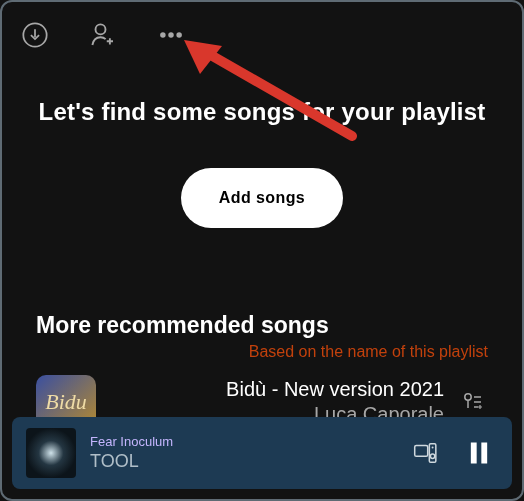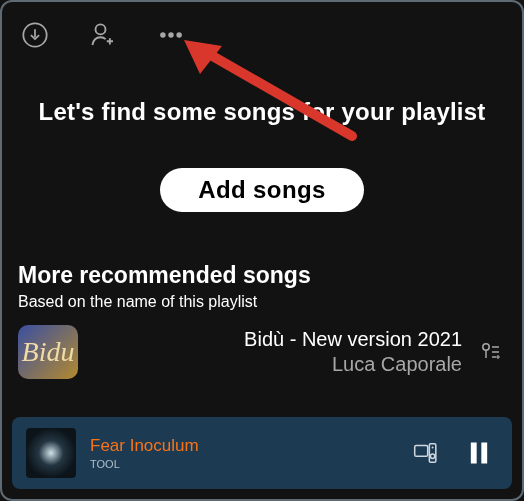--- a/index.html
+++ b/index.html
@@ -3,35 +3,35 @@
 <meta charset="utf-8">
 <style>
   *{box-sizing:border-box;margin:0;padding:0;font-family:-apple-system,BlinkMacSystemFont,"Segoe UI",Helvetica,Arial,sans-serif;}
   body{width:524px;height:501px;background:#121212;position:relative;overflow:hidden;color:#fff;}
   .frame{position:absolute;inset:0;border:2px solid #5f6b74;border-radius:12px;pointer-events:none;}
   .content{position:absolute;inset:0;padding:12px 0 0 0;}
   .toolbar{display:flex;align-items:center;gap:34px;padding:6px 18px 0 18px;}
   .tb-icon{color:#a7a7a7;display:flex;align-items:center;justify-content:center;width:34px;height:34px;}
   .prompt{margin-top:46px;text-align:center;font-size:24px;font-weight:700;color:#fff;letter-spacing:.2px;}
   .add-wrap{display:flex;justify-content:center;margin-top:42px;}
-  .add-btn{background:#fff;color:#000;border:none;border-radius:999px;padding:8px 38px;font-size:24px;font-weight:700;letter-spacing:.4px;}
-  .rec-sec{margin-top:50px;padding:0 18px;}
+  .add-btn{background:#fff;color:#000;border:none;border-radius:999px;padding:21px 38px;font-size:16px;font-weight:700;letter-spacing:.4px;}
+  .rec-sec{margin-top:84px;padding:0 36px;}
   .rec-title{font-size:23px;font-weight:700;}
-  .rec-sub{color:#ffffff;font-size:16px;margin-top:4px;}
+  .rec-sub{color:#c2410c;font-size:16px;margin-top:4px;text-align:right;}
   .rec-row{display:flex;align-items:center;margin-top:14px;gap:14px;position:relative;}
-  .rec-art{width:60px;height:54px;background:linear-gradient(135deg,#3a4fa0,#b48a2f);border-radius:10px;display:flex;align-items:center;justify-content:center;font-style:italic;font-family:Georgia,serif;color:#efdca6;font-size:28px;}
+  .rec-art{width:60px;height:54px;background:linear-gradient(135deg,#3a4fa0,#b48a2f);border-radius:10px;display:flex;align-items:center;justify-content:center;font-style:italic;font-family:Georgia,serif;color:#efdca6;font-size:22px;}
   .rec-info{flex:1;display:flex;flex-direction:column;overflow:hidden;align-items:flex-end;}
   .rec-name{font-size:20px;color:#fff;white-space:nowrap;overflow:hidden;text-overflow:ellipsis;}
   .rec-artist{font-size:20px;color:#a7a7a7;margin-top:2px;}
   .rec-add{color:#a7a7a7;width:30px;height:30px;display:flex;align-items:center;justify-content:center;}
   .player{position:absolute;left:12px;right:12px;bottom:12px;height:72px;background:#1d3a53;border-radius:8px;display:flex;align-items:center;padding:0 14px;gap:14px;}
   .now-art{width:50px;height:50px;border-radius:4px;background:radial-gradient(circle at 50% 50%,#cfe2ea 0%,#243642 35%,#0c141a 70%);}
   .now-info{flex:1;display:flex;flex-direction:column;min-width:0;}
-  .now-title{font-size:17px;color:#f97316;}
-  .now-artist{font-size:11px;color:#b0bec8;margin-top:2px;}
+  .now-title{font-size:13px;color:#c4b5fd;}
+  .now-artist{font-size:18px;color:#b0bec8;margin-top:2px;}
   .dev-btn{color:#cfd8de;width:30px;height:30px;display:flex;align-items:center;justify-content:center;margin-right:6px;}
   .play-btn{color:#fff;width:38px;height:38px;display:flex;align-items:center;justify-content:center;}
   .arrow{position:absolute;left:182px;top:36px;pointer-events:none;}
 </style>
 </head>
 <body>
 
 <div class="content">
   <div class="toolbar">
     <span class="tb-icon">

